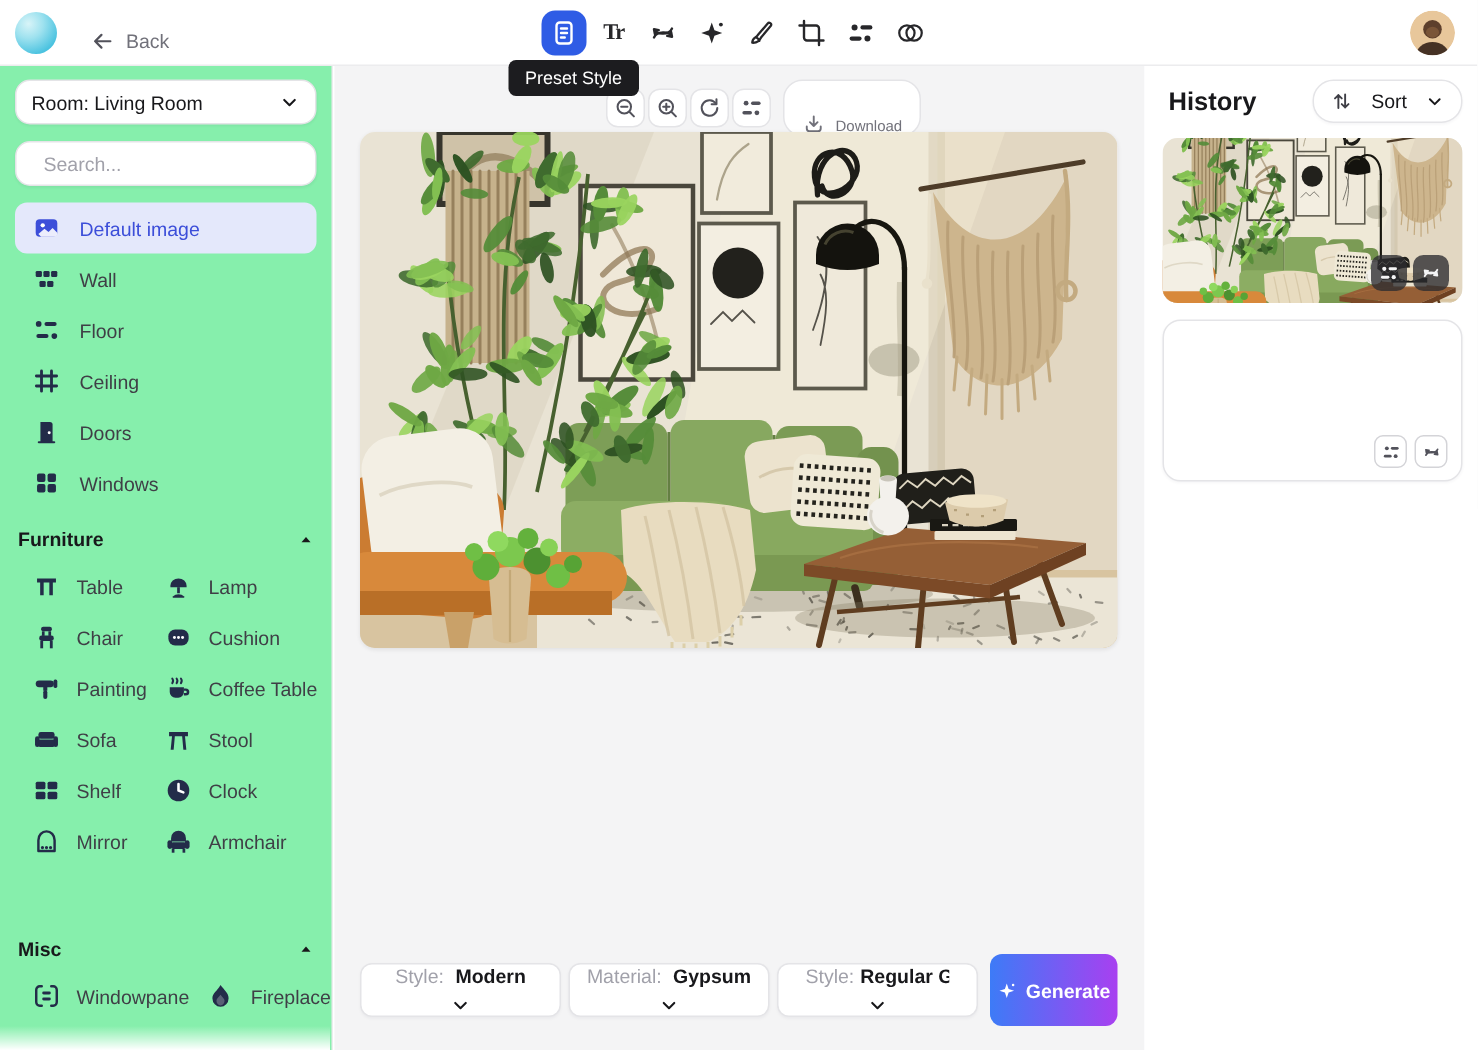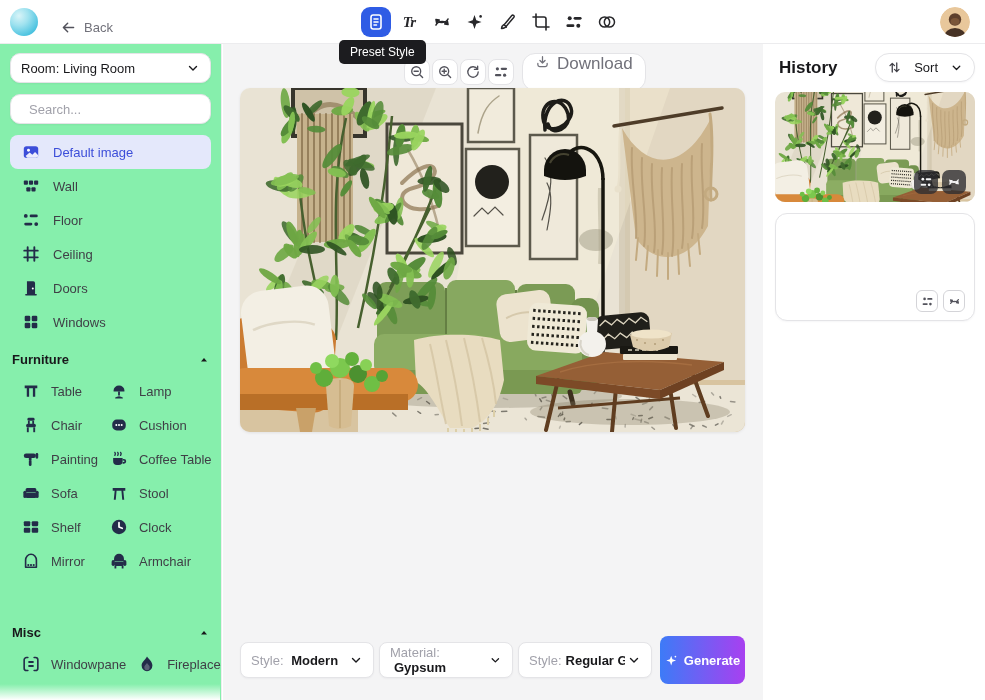--- a/index.html
+++ b/index.html
@@ -7,21 +7,21 @@
   body { font-family:"Liberation Sans", sans-serif; color:#18181b; }
   #app { position:relative; width:985px; height:700px; background:#fff; overflow:hidden; }
 
   
   .topbar { position:absolute; top:0; left:0; right:0; height:44px; background:#fff; border-bottom:1px solid #ececee; z-index:6; }
   .logo { position:absolute; left:10px; top:8px; width:28px; height:28px; border-radius:50%;
           background:radial-gradient(circle at 32% 28%, #d8f4f8 0%, #9fe2ef 35%, #4cc3e0 75%, #38b4d6 100%); }
   .back { position:absolute; left:60px; top:0; height:55px; display:flex; align-items:center; gap:7px; color:#71717a; font-size:13px; cursor:pointer; }
   .back svg { stroke:#52525b; }
   .toolbar { position:absolute; left:361px; top:7px; display:flex; gap:3px; align-items:center; }
-  .tool { width:30px; height:30px; border-radius:9px; display:flex; align-items:center; justify-content:center; color:#27272a; cursor:pointer;font-style:italic; }
+  .tool { width:30px; height:30px; border-radius:9px; display:flex; align-items:center; justify-content:center; color:#27272a; cursor:pointer; }
   .tool.active { background:#2f5ce5; color:#fff; }
   .tool .tr-glyph { font-family:"Liberation Serif", serif; font-weight:700; font-size:15px; letter-spacing:-1px; }
   .avatar { position:absolute; right:15px; top:7px; width:30px; height:30px; border-radius:50%; overflow:hidden; cursor:pointer; }
   .tooltip { position:absolute; left:339px; top:40px; z-index:9; background:#1c1c1f; color:#fff; font-size:12px; padding:5px 11px; border-radius:5px; white-space:nowrap; }
 
   
   .sidebar { position:absolute; left:0; top:44px; bottom:0; width:222px; background:#86efac; border-right:1px solid #ececee; padding:9px 10px 0 10px; }
   .field { height:30px; border:1px solid #e4e4e7; border-radius:10px; background:#fff; display:flex; align-items:center; padding:0 10px; font-size:13px; box-shadow:0 1px 2px rgba(16,24,40,.05); }
   .room-select { justify-content:space-between; color:#18181b; cursor:pointer; margin-bottom:11px; }
   .search-box { gap:8px; color:#a1a1aa; margin-bottom:11px; }
@@ -35,25 +35,25 @@
   .sec-head .sec-title { font-size:13px; font-weight:700; color:#18181b; }
   .grid2 { display:grid; grid-template-columns:1fr 1fr; }
   .gitem { height:34px; display:flex; align-items:center; gap:11px; padding-left:12px; color:#232c49; cursor:pointer; }
   .gitem .label { font-size:13px; color:#3f3f46; white-space:nowrap; }
   .side-fade { position:absolute; left:0; right:1px; bottom:0; height:16px; background:linear-gradient(rgba(255,255,255,0), #fff); pointer-events:none; }
 
   
   .canvas { position:absolute; left:223px; top:44px; width:540px; bottom:0; background:#f4f4f5; }
   .viewer-controls { position:absolute; left:181px; top:9px; display:flex; gap:2px; align-items:center; }
   .vbtn { width:26px; height:26px; border:1px solid #e4e4e7; background:#fff; border-radius:8px; display:flex; align-items:center; justify-content:center; color:#52525b; cursor:pointer; }
-  .download-btn { margin-left:6px; height:38px; border:1px solid #e4e4e7; background:#fff; border-radius:13px; display:flex; align-items:flex-start; gap:7px; padding:0 12px; font-size:17px; color:#71717a; cursor:pointer; }
+  .download-btn { margin-left:6px; height:38px; border:1px solid #e4e4e7; background:#fff; border-radius:13px; display:flex; align-items:flex-end; gap:7px; padding:0 12px; font-size:10px; color:#71717a; cursor:pointer; }
   .stage { position:absolute; left:17px; top:44px; width:505px; height:344px; border-radius:10px; overflow:hidden; box-shadow:0 1px 3px rgba(0,0,0,.08); }
   .stage svg { display:block; }
   .genbar { position:absolute; left:17px; bottom:16px; display:flex; gap:5px; align-items:center; }
-  .dd { width:134px; height:36px; background:#fff; border:1px solid #e4e4e7; border-radius:8px; display:flex; align-items:center; justify-content:space-between; padding:0 10px; font-size:13px; cursor:pointer; box-shadow:0 1px 2px rgba(16,24,40,.04); }
+  .dd { width:134px; height:36px; background:#fff; border:1px solid #e4e4e7; border-radius:8px; display:flex; align-items:center; justify-content:space-between; padding:0 10px; font-size:13px; cursor:pointer; box-shadow:0 1px 2px rgba(16,24,40,.04);flex-direction:column; }
   .dd .dd-label { color:#a1a1aa; }
   .dd .dd-value { color:#18181b; font-weight:700; margin-left:4px; flex:1; white-space:nowrap; overflow:hidden; }
   .generate { margin-left:3px; width:85px; height:48px; border:0; border-radius:8px; background:linear-gradient(90deg,#3d7bf7,#a840f0); color:#fff; font-size:13px; font-weight:600; font-family:inherit; display:flex; align-items:center; justify-content:center; gap:6px; cursor:pointer; }
 
   
   .history { position:absolute; left:763px; top:44px; right:0; bottom:0; background:#fff; padding:9px 10px 0 12px; }
   .hist-head { display:flex; align-items:center; justify-content:space-between; margin:0 0 10px 4px; }
   .hist-title { font-size:17px; font-weight:700; color:#18181b; }
   .sort-btn { height:29px; border:1px solid #e4e4e7; background:#fff; border-radius:14px; display:flex; align-items:center; gap:12px; padding:0 11px; font-size:13px; color:#18181b; cursor:pointer; box-shadow:0 1px 2px rgba(16,24,40,.04); }
   .hist-item { position:relative; width:200px; border-radius:10px; overflow:hidden; margin-bottom:11px; cursor:pointer; }

